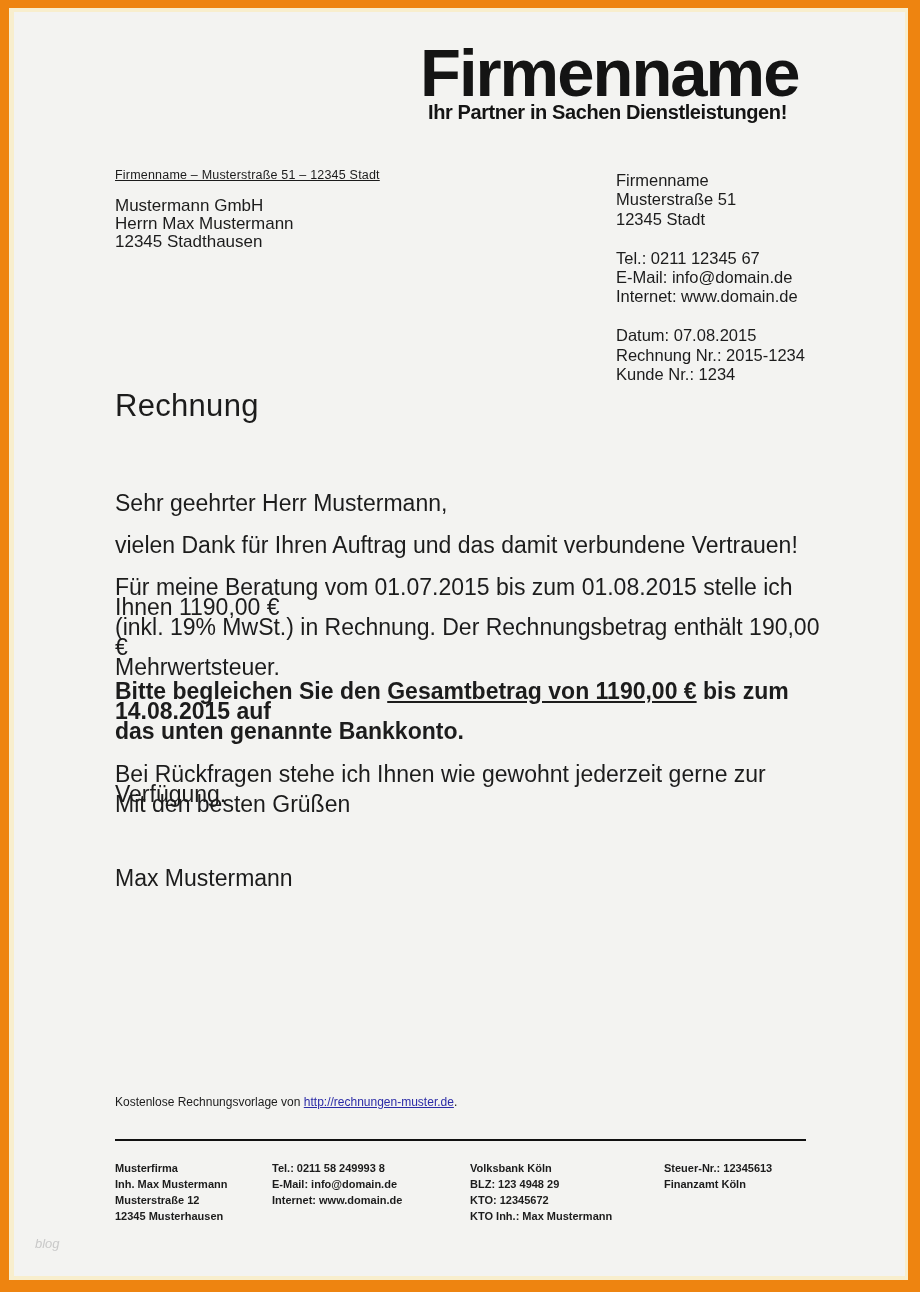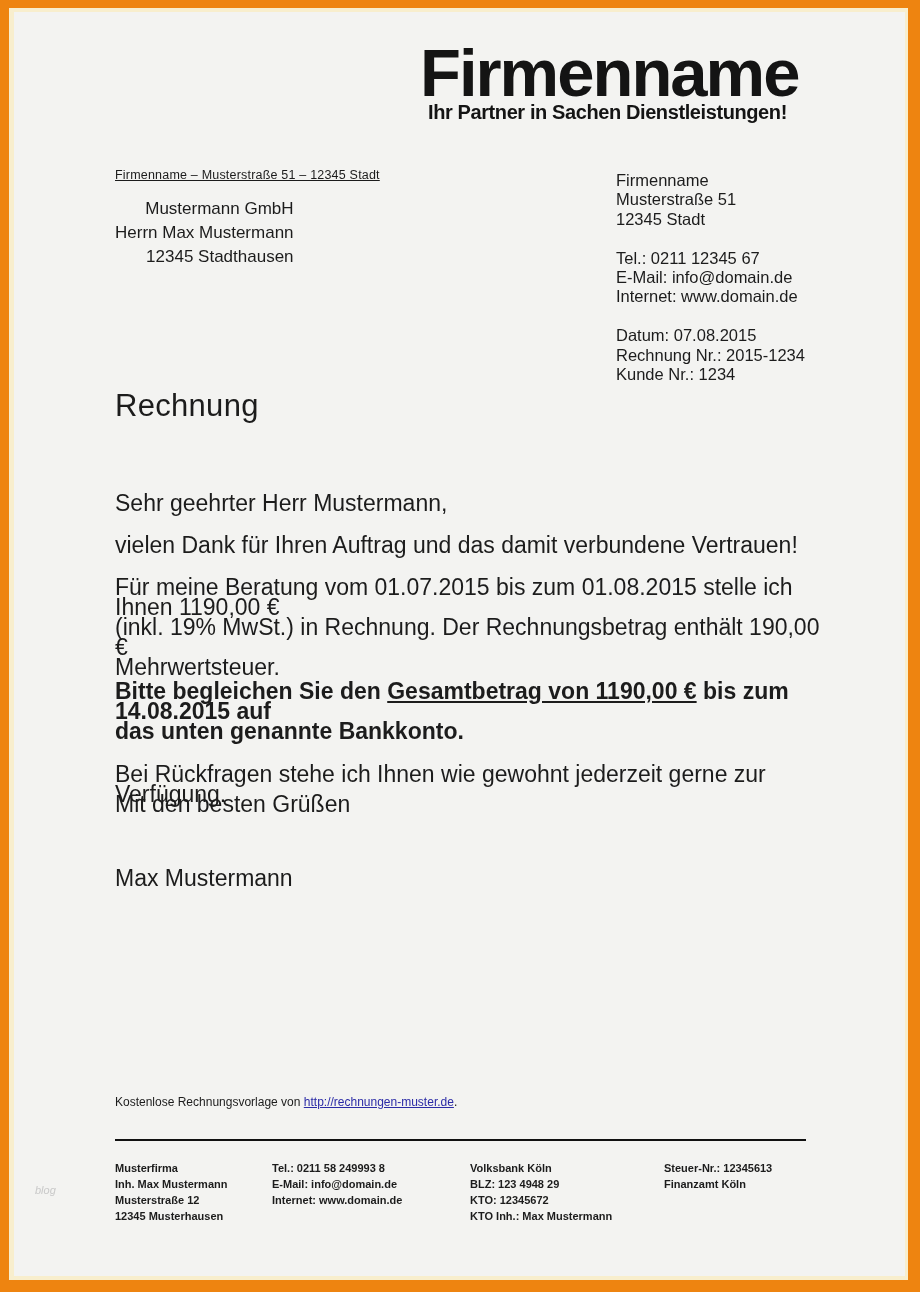--- a/index.html
+++ b/index.html
@@ -30,21 +30,21 @@
     font-size: 20px; font-weight: bold; letter-spacing: -0.4px;
     margin-top: -3px; color: #141414; white-space: nowrap; margin-left: 8px;
   }
 
   .sender-line {
     position: absolute; left: 115px; top: 168px;
     font-size: 12.5px; text-decoration: underline; letter-spacing: 0.2px;
   }
   .recipient {
     position: absolute; left: 115px; top: 197px;
-    font-size: 17px; line-height: 24px; white-space: pre-line; text-align: right;
+    font-size: 17px; line-height: 18px; white-space: pre-line;
   }
   .company-info {
     position: absolute; left: 616px; top: 171px;
     font-size: 16.5px; line-height: 19.4px; white-space: pre-line;
   }
 
   .doc-heading {
     position: absolute; left: 115px; top: 388px;
     font-size: 31px; font-weight: 400; letter-spacing: 0.3px;
   }
@@ -69,22 +69,22 @@
   .footer-col {
     position: absolute; top: 1160px;
     font-size: 11px; line-height: 16px; white-space: pre-line; font-weight: bold;
   }
   .fc1 { left: 115px; }
   .fc2 { left: 272px; }
   .fc3 { left: 470px; }
   .fc4 { left: 664px; }
 
   .watermark {
-    position: absolute; left: 35px; top: 1184px;
-    font-size: 11px; color: #c9c9c9; font-style: italic;
+    position: absolute; left: 35px; top: 1236px;
+    font-size: 13px; color: #c9c9c9; font-style: italic;
   }
 </style>
 </head>
 <body>
 
 <div class="frame-inner"></div>
 <div class="page"></div>
 
 <div class="content">
 

